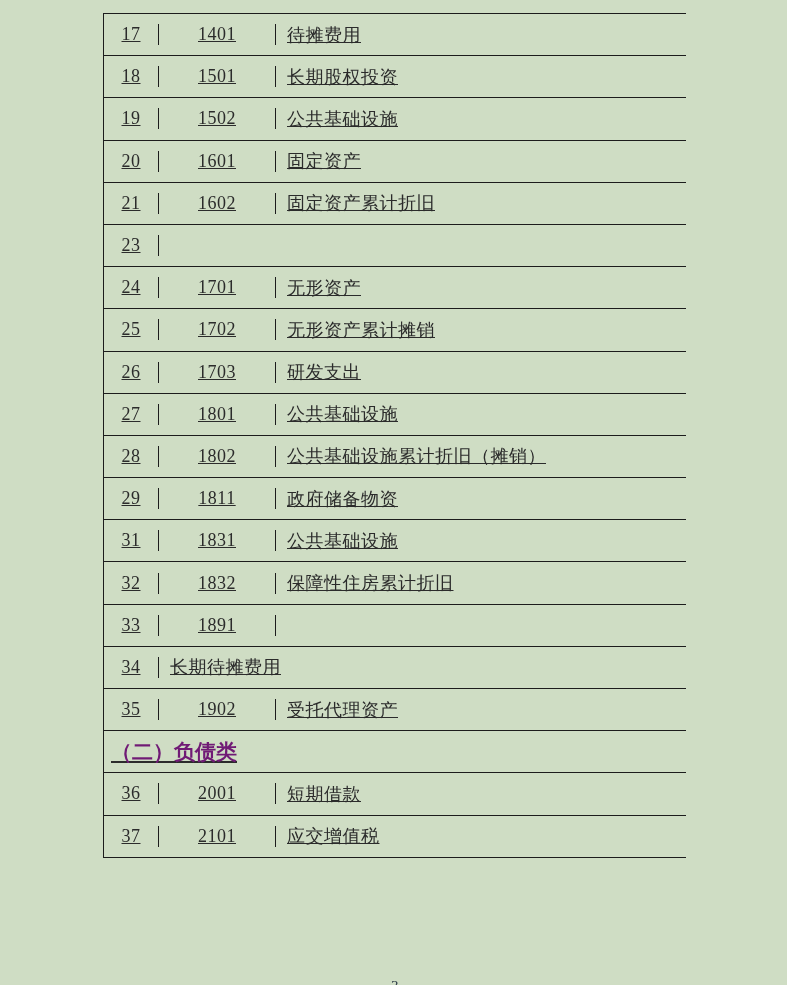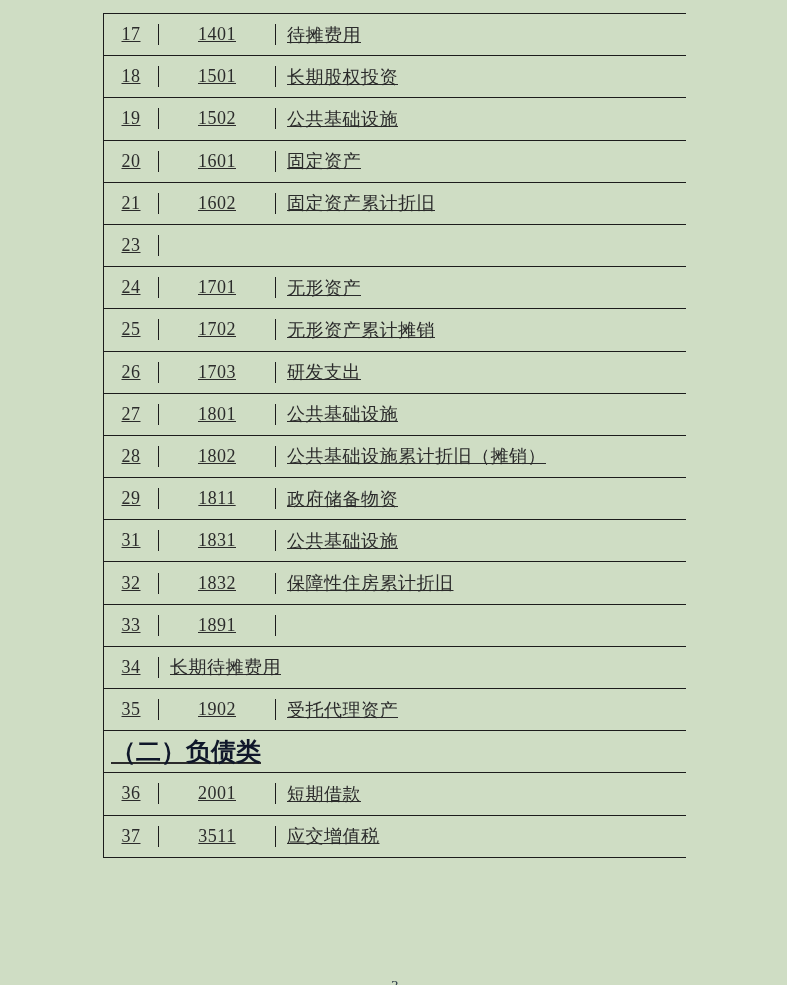--- a/index.html
+++ b/index.html
@@ -46,22 +46,22 @@
   .c3 {
     flex: 1;
     padding-left: 11px;
   }
   .row.section { }
   .section-label {
     display: flex;
     align-items: center;
     font-family: "Liberation Sans", "DejaVu Sans", sans-serif;
     font-weight: bold;
-    font-size: 25px;
-    color: #0f172a;
+    font-size: 21px;
+    color: #701a75;
     padding-left: 7px;
   }
   .page-number-clip {
     position: absolute;
     left: 391px; top: 981px;
     width: 12px; height: 4px;
     overflow: hidden;
   }
   .page-number-clip span {
     display: block;
@@ -159,20 +159,20 @@
     <div class="row section">
       <div class="section-label">（二）负债类</div>
     </div>
     <div class="row">
       <div class="cell c1">36</div>
       <div class="cell c2">2001</div>
       <div class="cell c3">短期借款</div>
     </div>
     <div class="row">
       <div class="cell c1">37</div>
-      <div class="cell c2">3511</div>
+      <div class="cell c2">2101</div>
       <div class="cell c3">应交增值税</div>
     </div>
   </div>
 
 <div class="page-number-clip">
   <span>3</span>
 </div>
 
 </body></html>

